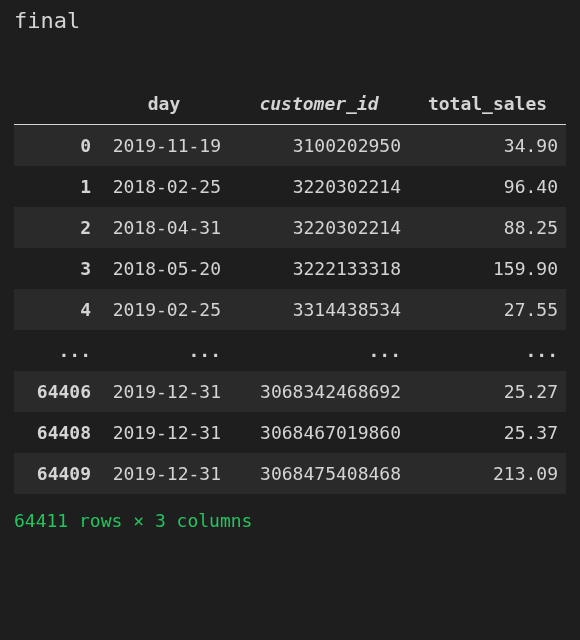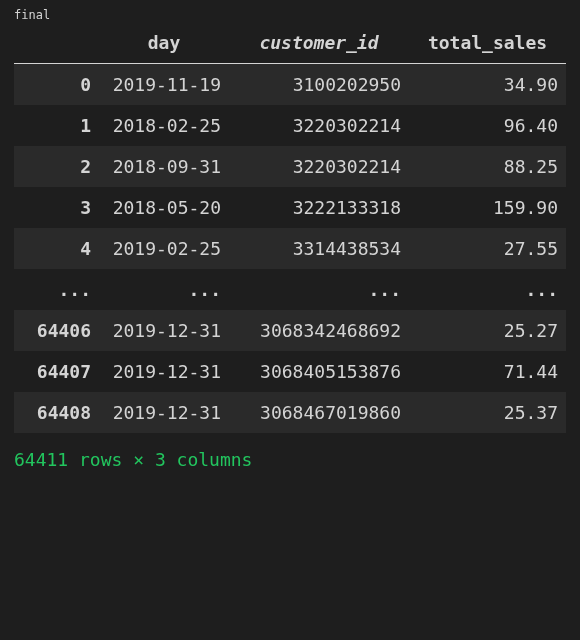--- a/index.html
+++ b/index.html
@@ -11,21 +11,22 @@
       background: #1e1e1e;
       color: #d4d4d4;
       font-family: 'Menlo', 'Monaco', 'Consolas', monospace;
       font-size: 18px;
       width: 580px;
       height: 640px;
       padding: 8px 14px;
     }
     .var-name {
       color: #d4d4d4;
-      font-size: 12px;
+      font-size: 22px;
+      margin-bottom: 50px;
     }
     table {
       border-collapse: collapse;
       width: 100%;
       table-layout: fixed;
     }
     thead tr th {
       font-weight: bold;
       padding: 10px 8px;
       border-bottom: 1px solid #d4d4d4;
@@ -86,21 +87,21 @@
       <td>34.90</td>
     </tr>
     <tr>
       <td>1</td>
       <td>2018-02-25</td>
       <td>3220302214</td>
       <td>96.40</td>
     </tr>
     <tr>
       <td>2</td>
-      <td>2018-09-31</td>
+      <td>2018-04-31</td>
       <td>3220302214</td>
       <td>88.25</td>
     </tr>
     <tr>
       <td>3</td>
       <td>2018-05-20</td>
       <td>3222133318</td>
       <td>159.90</td>
     </tr>
     <tr>
@@ -115,27 +116,27 @@
       <td>...</td>
       <td>...</td>
     </tr>
     <tr>
       <td>64406</td>
       <td>2019-12-31</td>
       <td>3068342468692</td>
       <td>25.27</td>
     </tr>
     <tr>
-      <td>64407</td>
-      <td>2019-12-31</td>
-      <td>3068405153876</td>
-      <td>71.44</td>
-    </tr>
-    <tr>
       <td>64408</td>
       <td>2019-12-31</td>
       <td>3068467019860</td>
       <td>25.37</td>
+    </tr>
+    <tr>
+      <td>64409</td>
+      <td>2019-12-31</td>
+      <td>3068475408468</td>
+      <td>213.09</td>
     </tr>
   </tbody>
 </table>
 
 <div class="summary">64411 rows × 3 columns</div>
 
 </body></html>

